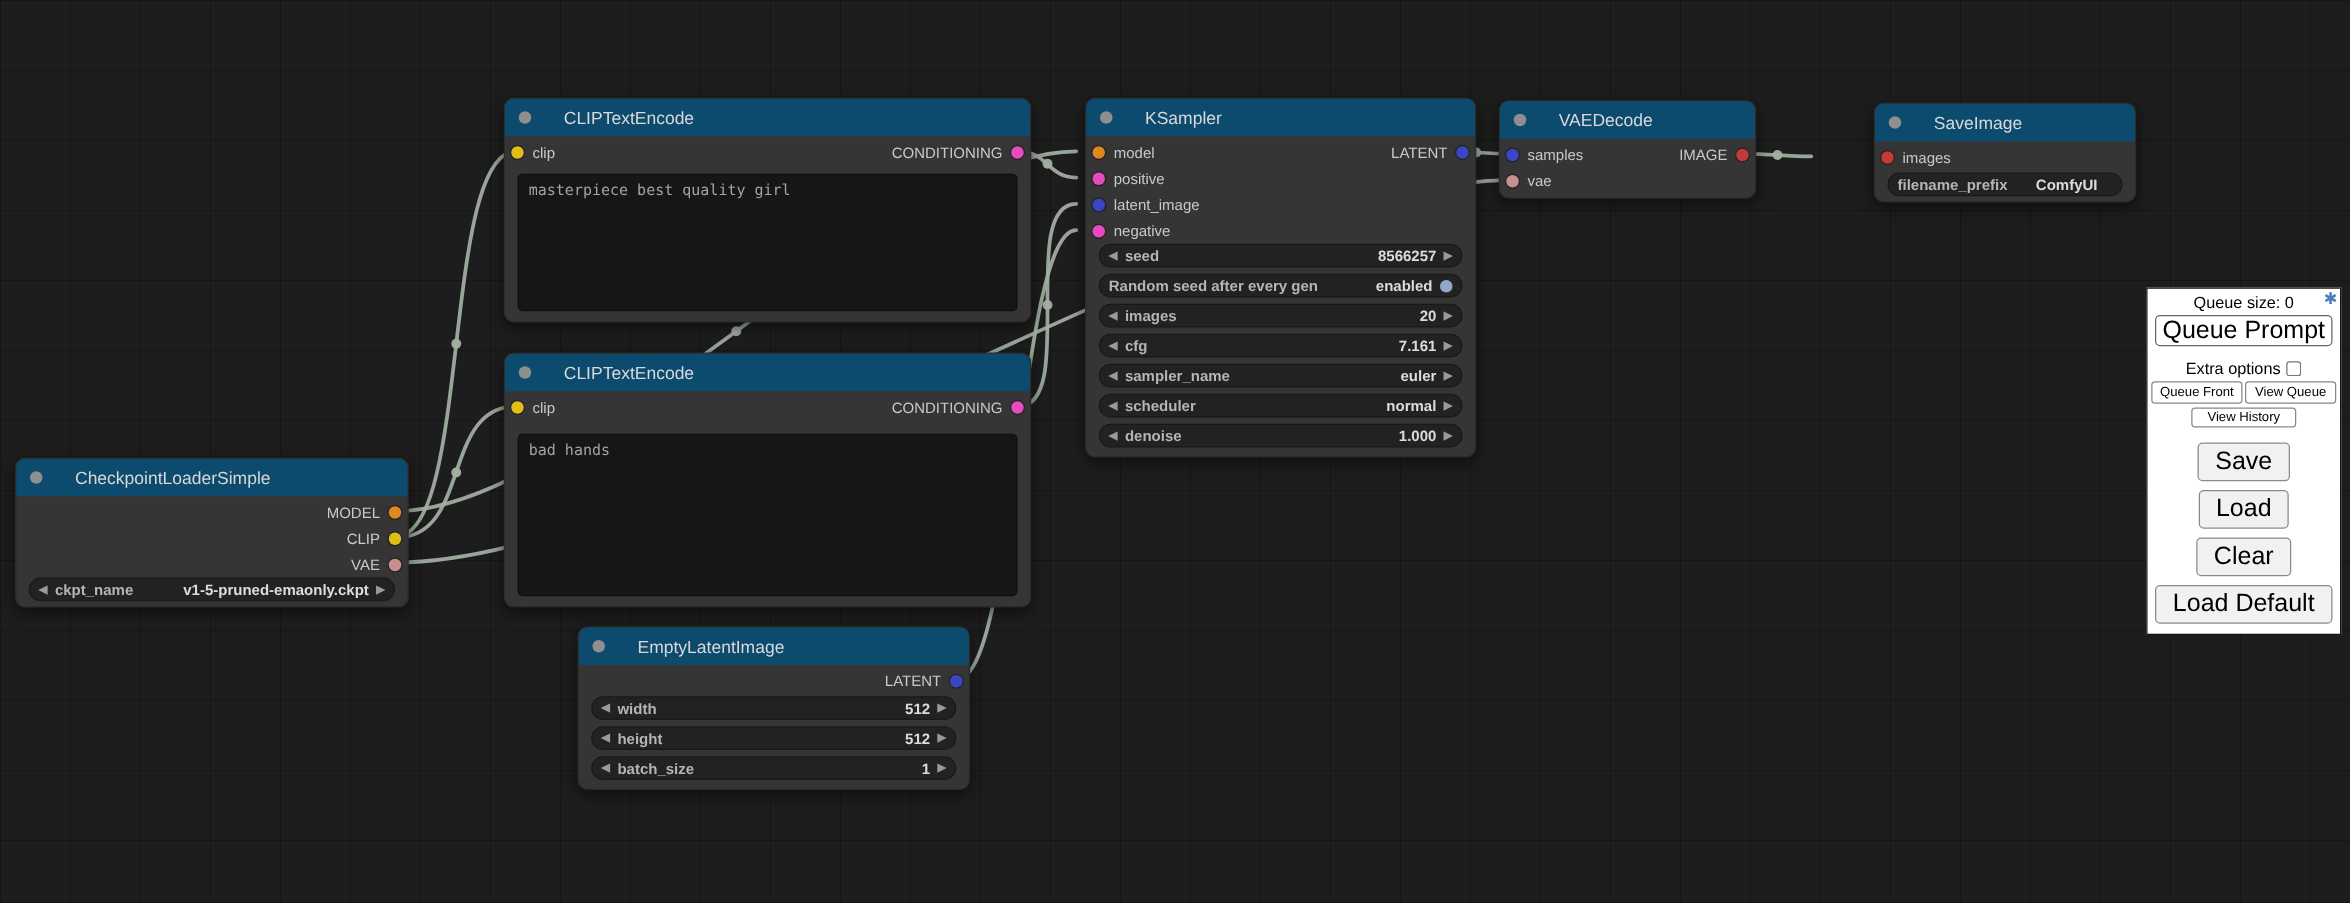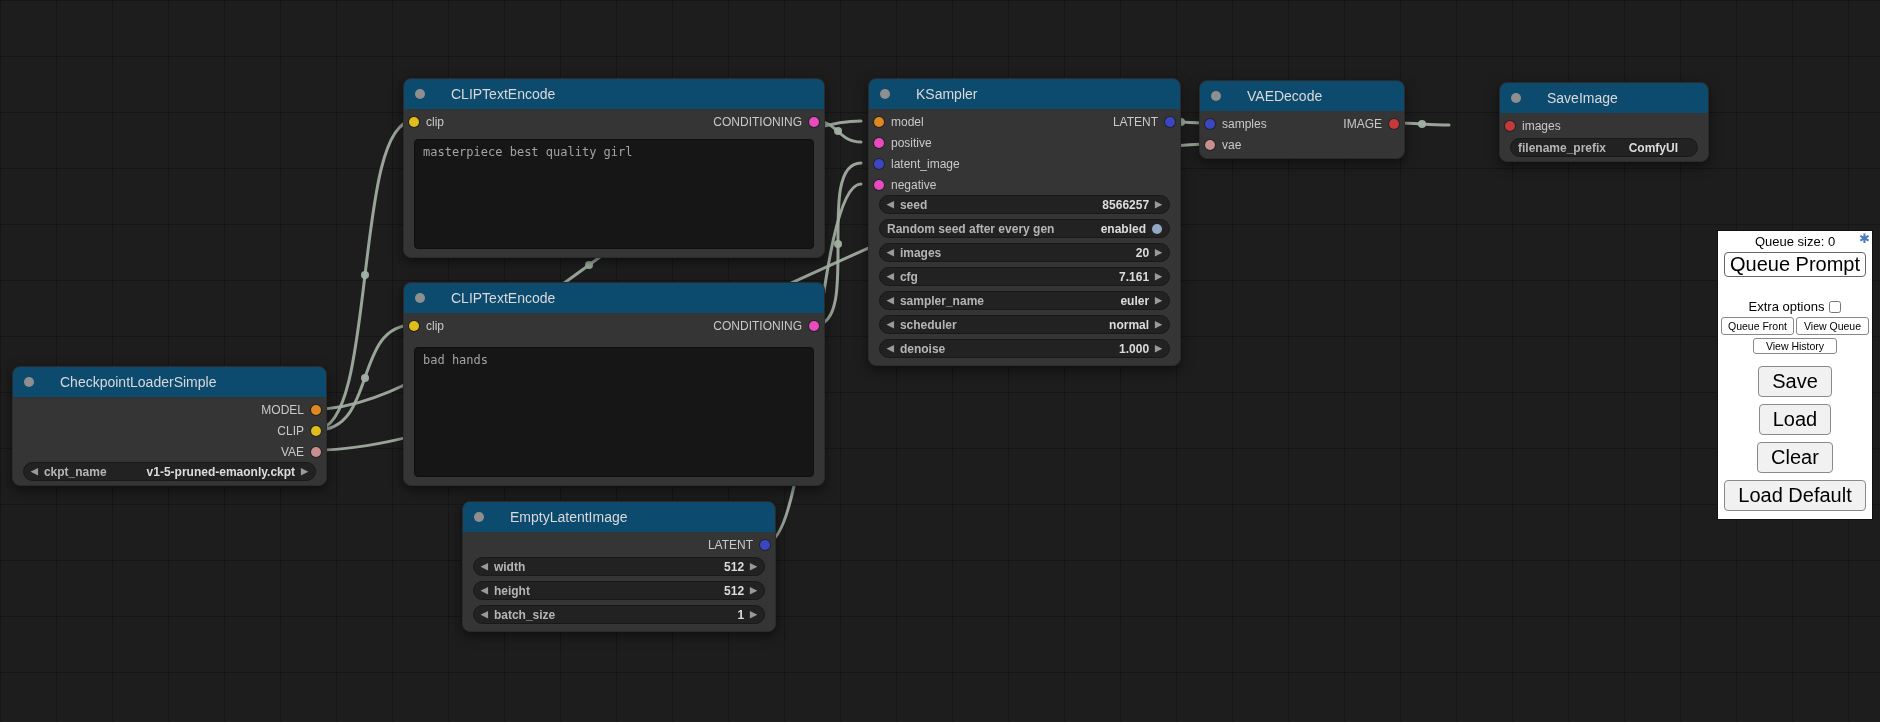--- a/index.html
+++ b/index.html
@@ -36,21 +36,21 @@
     padding:5px 8px;font-family:"DejaVu Sans Mono",monospace;font-size:12px;color:#a3a3a3;
     white-space:pre-wrap;box-sizing:border-box;overflow:hidden;}
 
   .menu{position:absolute;left:1717px;top:230px;width:156px;background:#ffffff;border:1px solid #111;
     z-index:3;color:#000;text-align:center;padding-bottom:8px;box-sizing:border-box;}
   .menu-head{position:relative;padding:3px 0 1px;font-size:13px;}
   .menu-star{position:absolute;right:2px;top:0;color:#4a7dbb;font-size:13px;cursor:pointer;}
   .menu button{font-family:"Liberation Sans",sans-serif;cursor:pointer;color:#000;}
   .qp{display:block;width:142px;margin:2px auto 0;font-size:20px;padding:0 0;background:#fff;
     border:1px solid #666;border-radius:4px;}
-  .extra{display:flex;align-items:center;justify-content:center;gap:5px;margin:22px 0 3px;font-size:13px;}
+  .extra{display:flex;align-items:center;justify-content:center;gap:5px;margin:10px 0 3px;font-size:13px;}
   .extra input{width:12px;height:12px;margin:0;}
   .two{display:flex;gap:2px;margin:0 3px;}
   .two button{flex:1;font-size:10.5px;padding:2px 0;background:#fff;border:1px solid #888;border-radius:3px;}
   .vh{display:block;margin:3px auto 0;font-size:10.5px;padding:1px 12px;background:#fff;
     border:1px solid #888;border-radius:3px;}
   .big{display:block;margin:7px auto 0;font-size:20px;padding:3px 13px;background:#f1f1f1;
     border:1px solid #8a8a8a;border-radius:4px;}
   .big.first{margin-top:12px;}
 </style>
 </head>

